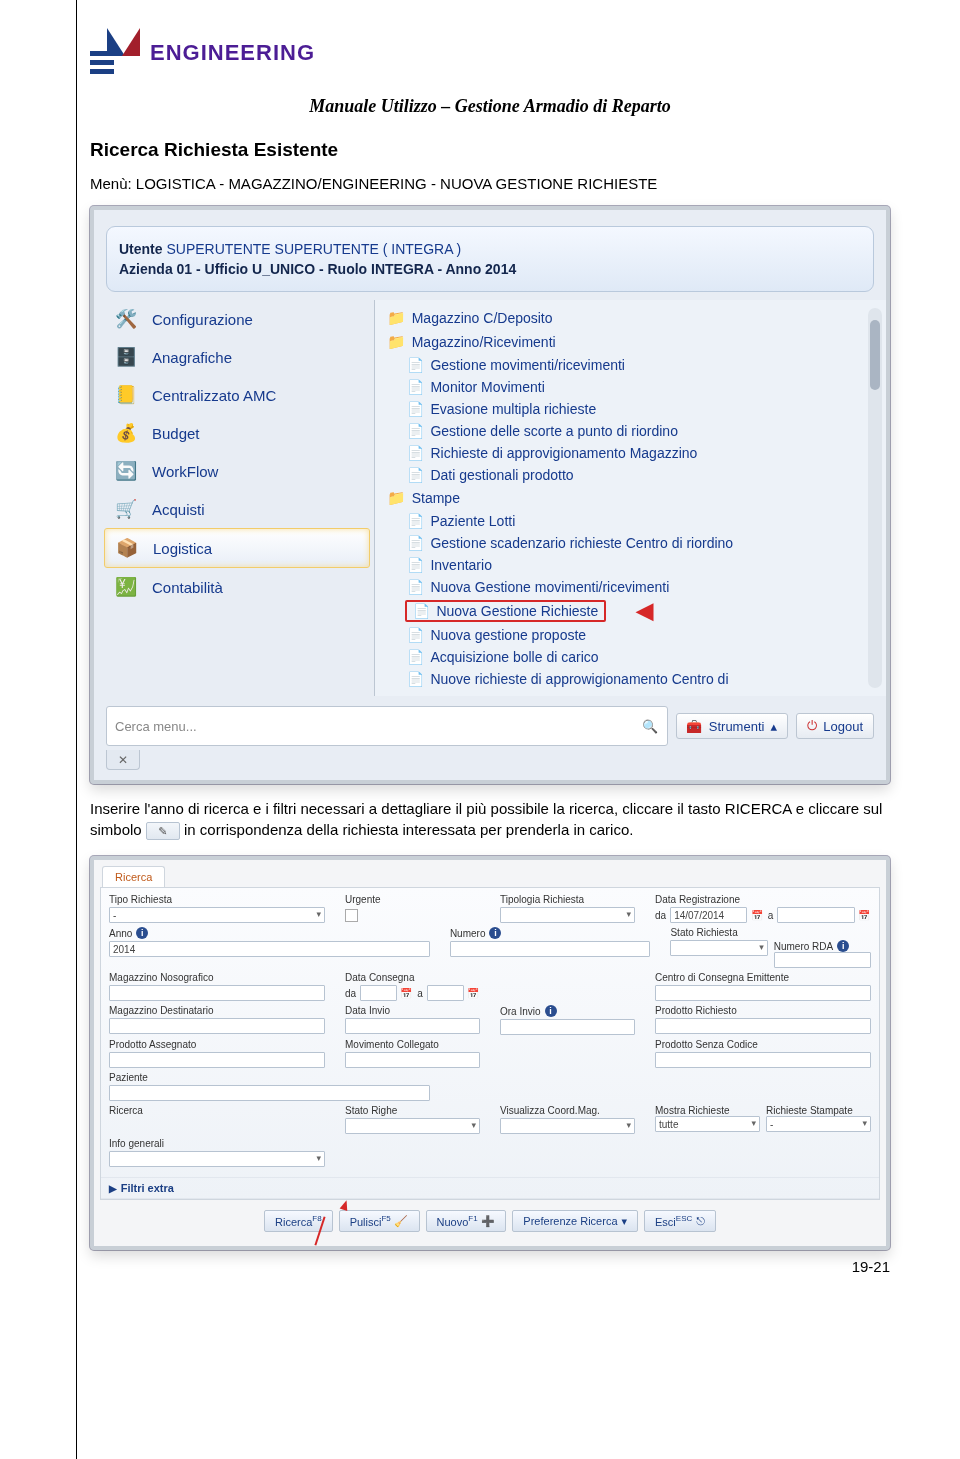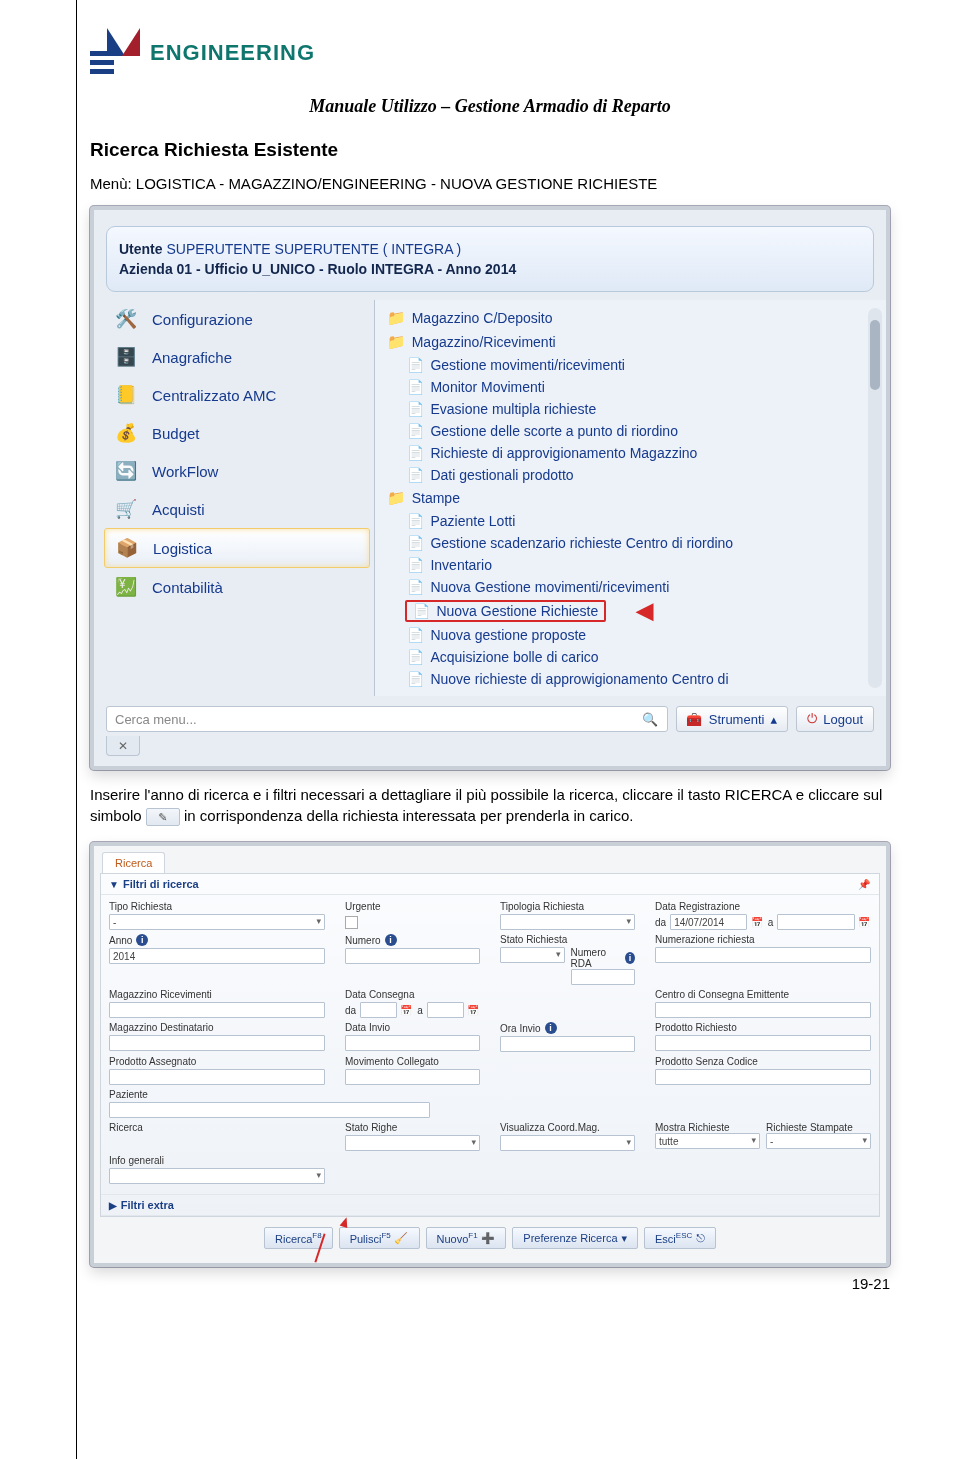--- a/index.html
+++ b/index.html
@@ -13,21 +13,21 @@
   .page { padding: 28px 70px 30px 90px; position: relative; min-height: 1459px; }
   .left-rule { position: absolute; left: 76px; top: 0; bottom: 0; border-left: 1px solid #000; }
 
   
   .logo { display: flex; align-items: center; gap: 10px; margin-bottom: 18px; }
   .logo-emblem { width: 50px; height: 50px; position: relative; }
   .stripes { position: absolute; left: 0; bottom: 4px; display: flex; flex-direction: column; gap: 4px; }
   .stripes div { width: 24px; height: 5px; background: #1b3f84; }
   .tri-red { position: absolute; right: 0; top: 0; width: 0; height: 0; border-left: 18px solid transparent; border-bottom: 28px solid #a21f2b; }
   .tri-blue { position: absolute; right: 15px; top: 0; width: 0; height: 0; border-right: 18px solid transparent; border-bottom: 28px solid #1b3f84; }
-  .logo-text { font-weight: 900; font-size: 22px; letter-spacing: 1px; color: #0f766e; }
+  .logo-text { font-weight: 900; font-size: 22px; letter-spacing: 1px; color: #4c1d95; }
 
   .doc-title { text-align: center; font-style: italic; font-family: "Times New Roman", serif; font-weight: bold; font-size: 18px; margin: 4px 0 22px; }
   .section-h { font-weight: bold; font-size: 19px; margin: 6px 0 14px; }
   .menu-line { font-size: 15px; margin-bottom: 14px; }
   .body-text { font-size: 15px; line-height: 1.4; margin: 10px 0; }
   .pencil-inline { display: inline-block; vertical-align: middle; width: 34px; height: 18px; border: 1px solid #b7c3d1; border-radius: 2px; background: linear-gradient(#f3f6fa,#e1e8f0); position: relative; font-size: 11px; text-align: center; line-height: 16px; color: #555; }
 
   
   .shot1 { border: 4px solid #c8cfd6; border-radius: 4px; box-shadow: 0 6px 14px rgba(0,0,0,.15), 0 0 0 1px #aab; background: #e8edf4; margin-bottom: 14px; }
   .shot1-inner { padding: 10px 0 10px 0; }
@@ -48,21 +48,21 @@
   .tree-item { display: flex; align-items: center; gap: 6px; padding: 3px 16px 3px 8px; font-size: 14px; color: #163a8d; }
   .tree-item.ind { padding-left: 28px; }
   .tree-item.hl { border: 2px solid #d62828; border-radius: 2px; display: inline-flex; margin-left: 26px; padding: 1px 6px; }
   .folder-ic { color: #e8b23e; font-size: 15px; }
   .doc-ic { color: #7a93ad; font-size: 14px; }
   .red-arrow { color: #d62828; font-size: 22px; margin-left: 30px; font-weight: bold; }
 
   .hl-row { display: flex; align-items: center; }
 
   .status-row { display: flex; align-items: center; gap: 8px; margin: 10px 12px 0; }
-  .search-box { flex: 1; display: flex; align-items: center; border: 1px solid #bcc6d2; border-radius: 3px; background: #fff; height: 26px; padding: 0 8px; font-size: 13px; color: #888; }
+  .search-box { flex: 1; display: flex; align-items: center; border: 1px solid #bcc6d2; border-radius: 3px; background: #fff; height: 40px; padding: 0 8px; font-size: 13px; color: #888; }
   .search-box .mag { margin-left: auto; color: #3b6cc0; }
   .btn { display: flex; align-items: center; gap: 6px; border: 1px solid #bcc6d2; border-radius: 3px; background: linear-gradient(#fff,#e6ebf2); height: 26px; padding: 0 10px; font-size: 13px; color: #163a8d; }
   .tabx { margin: 4px 12px 0; width: 34px; height: 20px; border: 1px solid #bcc6d2; border-top: none; border-radius: 0 0 4px 4px; background: #e3e9f1; display: flex; align-items: center; justify-content: center; font-size: 12px; color: #666; }
 
   
   .shot2 { border: 4px solid #c8cfd6; border-radius: 4px; box-shadow: 0 6px 14px rgba(0,0,0,.15), 0 0 0 1px #aab; background: #f4f5f7; margin-top: 16px; font-size: 11px; color: #333; }
   .tab2 { display: inline-block; padding: 4px 12px; border: 1px solid #cfd6de; border-bottom: none; background: #fff; color: #c05a1a; border-radius: 3px 3px 0 0; margin: 6px 0 0 8px; }
   .sec-bar { margin: 0 6px; border: 1px solid #cfd6de; background: linear-gradient(#fbfcfe,#eef2f7); padding: 0; }
   .sec-head { display: flex; align-items: center; justify-content: space-between; padding: 4px 8px; color: #1b3f84; font-weight: bold; border-bottom: 1px solid #e2e7ee; }
   .sec-head .tri { font-size: 10px; margin-right: 4px; }
@@ -265,24 +265,20 @@
 
   <div class="body-text">
     <span>Inserire l'anno di ricerca e i filtri necessari a dettagliare il più possibile la ricerca, cliccare il tasto RICERCA e cliccare sul simbolo</span>
     <span class="pencil-inline">✎</span>
     <span>in corrispondenza della richiesta interessata per prenderla in carico.</span>
   </div>
 
   <div class="shot2">
     <div class="tab2">Ricerca</div>
     <div class="sec-bar">
-      <div class="sec-head">
-        <span><span class="tri">▼</span><span>Filtri di ricerca</span></span>
-        <span class="pn">📌</span>
-      </div>
       <div class="filters" id="filters">
           <div class="frow">
             <div class="fcell w1">
               <label>Tipo Richiesta</label>
               <div class="inp dd">-</div>
             </div>
             <div class="fcell w2">
               <label>Urgente</label>
               <div style="height:16px;display:flex;align-items:center">
                 <span style="width:13px;height:13px;border:1px solid #aaa;background:#fff;display:inline-block"></span>
@@ -318,28 +314,24 @@
               <div style="display:flex;gap:6px">
                 <div style="flex:1">
                   <div class="inp dd"></div>
                 </div>
                 <div style="flex:1">
                   <label>Numero RDA <span class="iicon">i</span></label>
                   <div class="inp"></div>
                 </div>
               </div>
             </div>
-            <div class="fcell w4">
-              <label>Numerazione richiesta</label>
-              <div class="inp"></div>
-            </div>
-          </div>
-          <div class="frow">
-            <div class="fcell w1">
-              <label>Magazzino Ricevimenti</label>
+          </div>
+          <div class="frow">
+            <div class="fcell w1">
+              <label>Magazzino Nosografico</label>
               <div class="inp"></div>
             </div>
             <div class="fcell w2">
               <label>Data Consegna</label>
               <div class="pair">
                 <span>da</span>
                 <div class="inp"></div>
                 <span class="cal">📅</span>
                 <span>a</span>
                 <div class="inp"></div>

